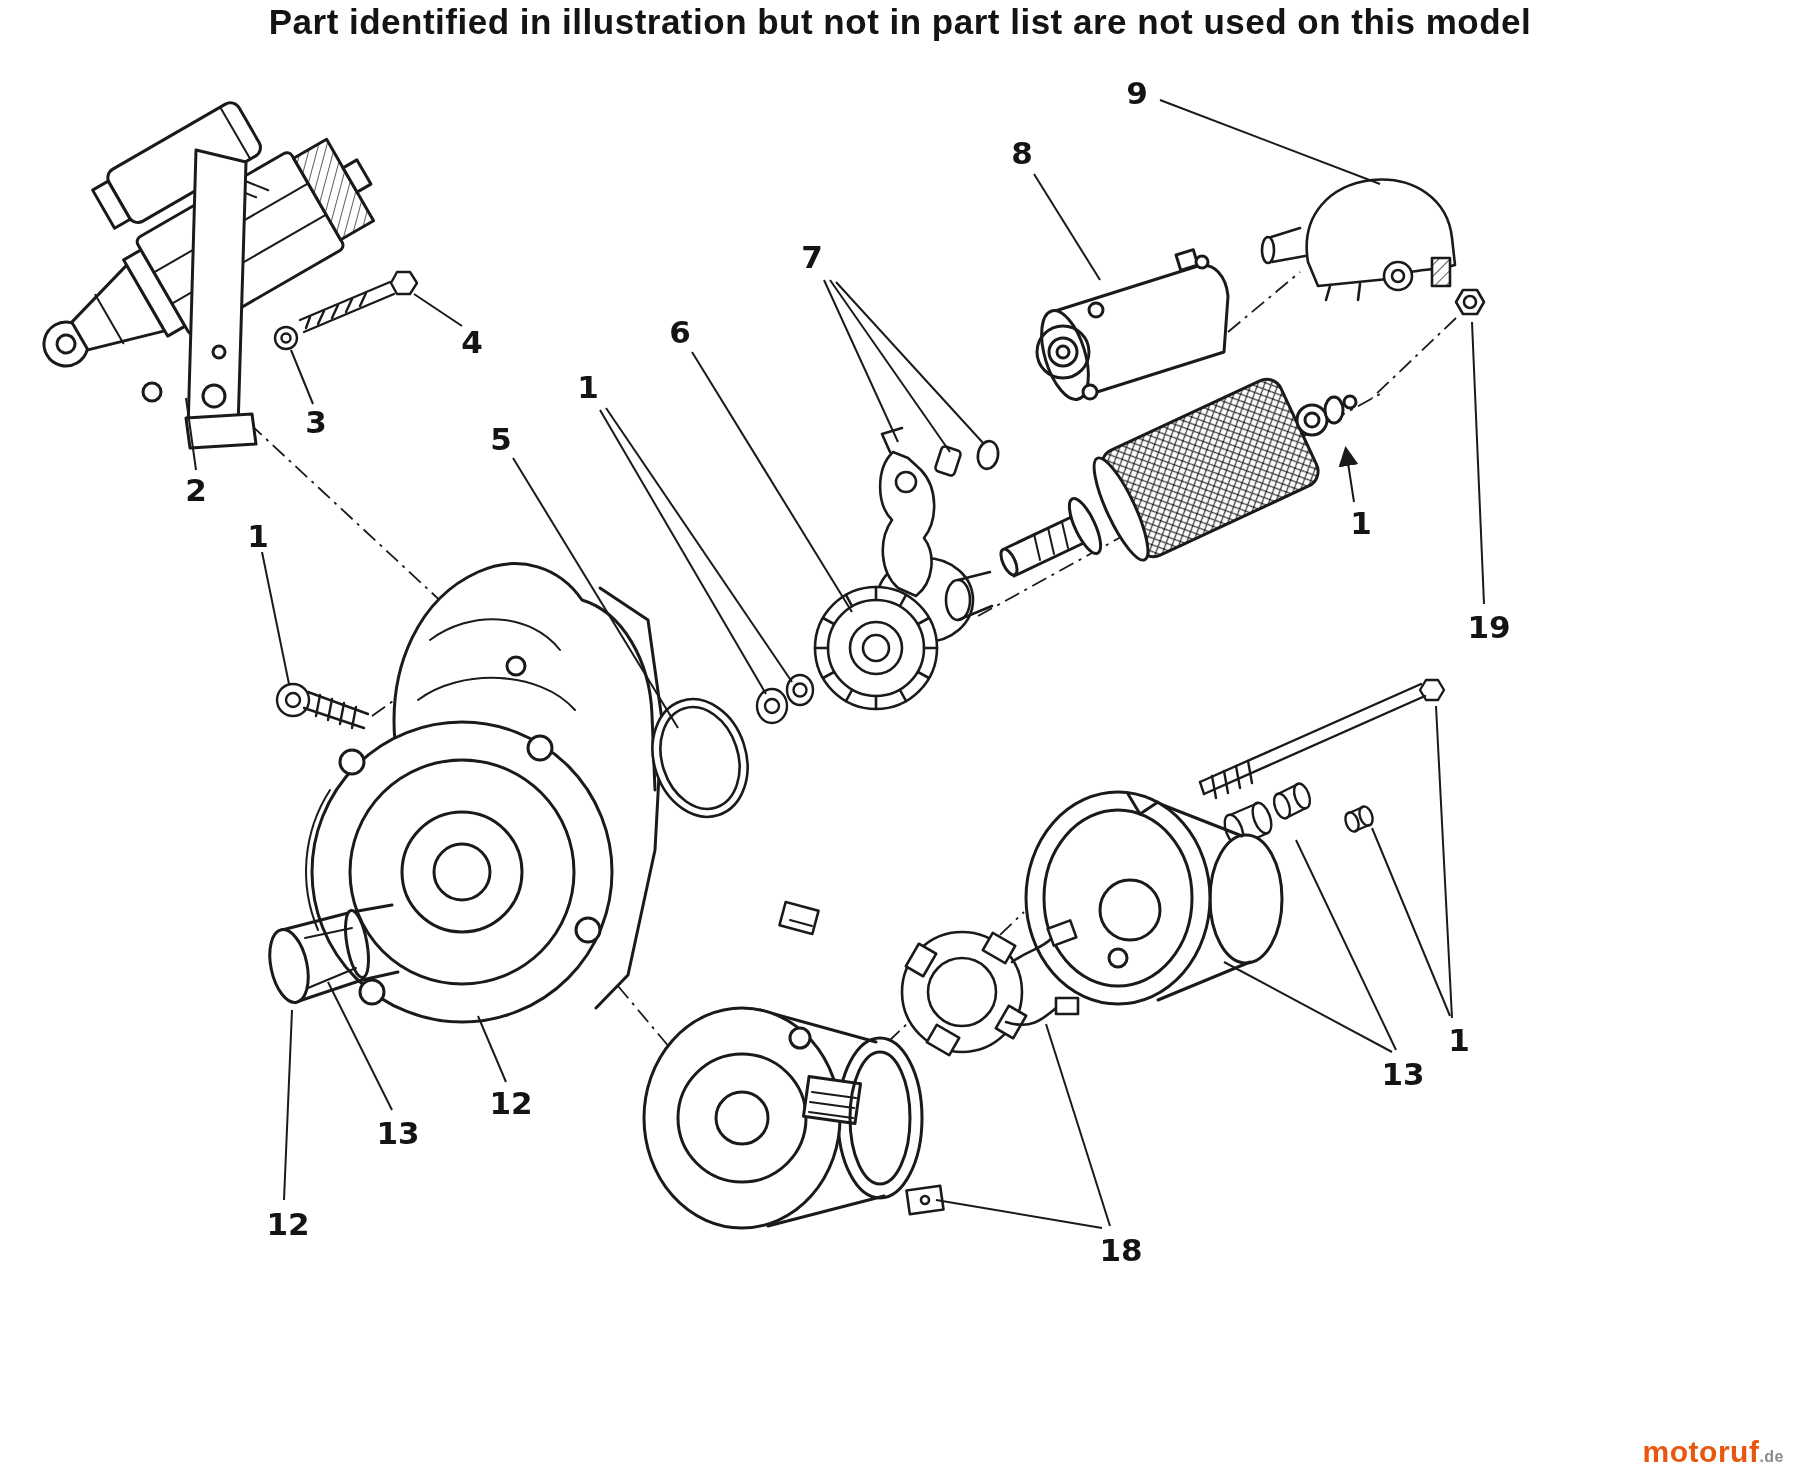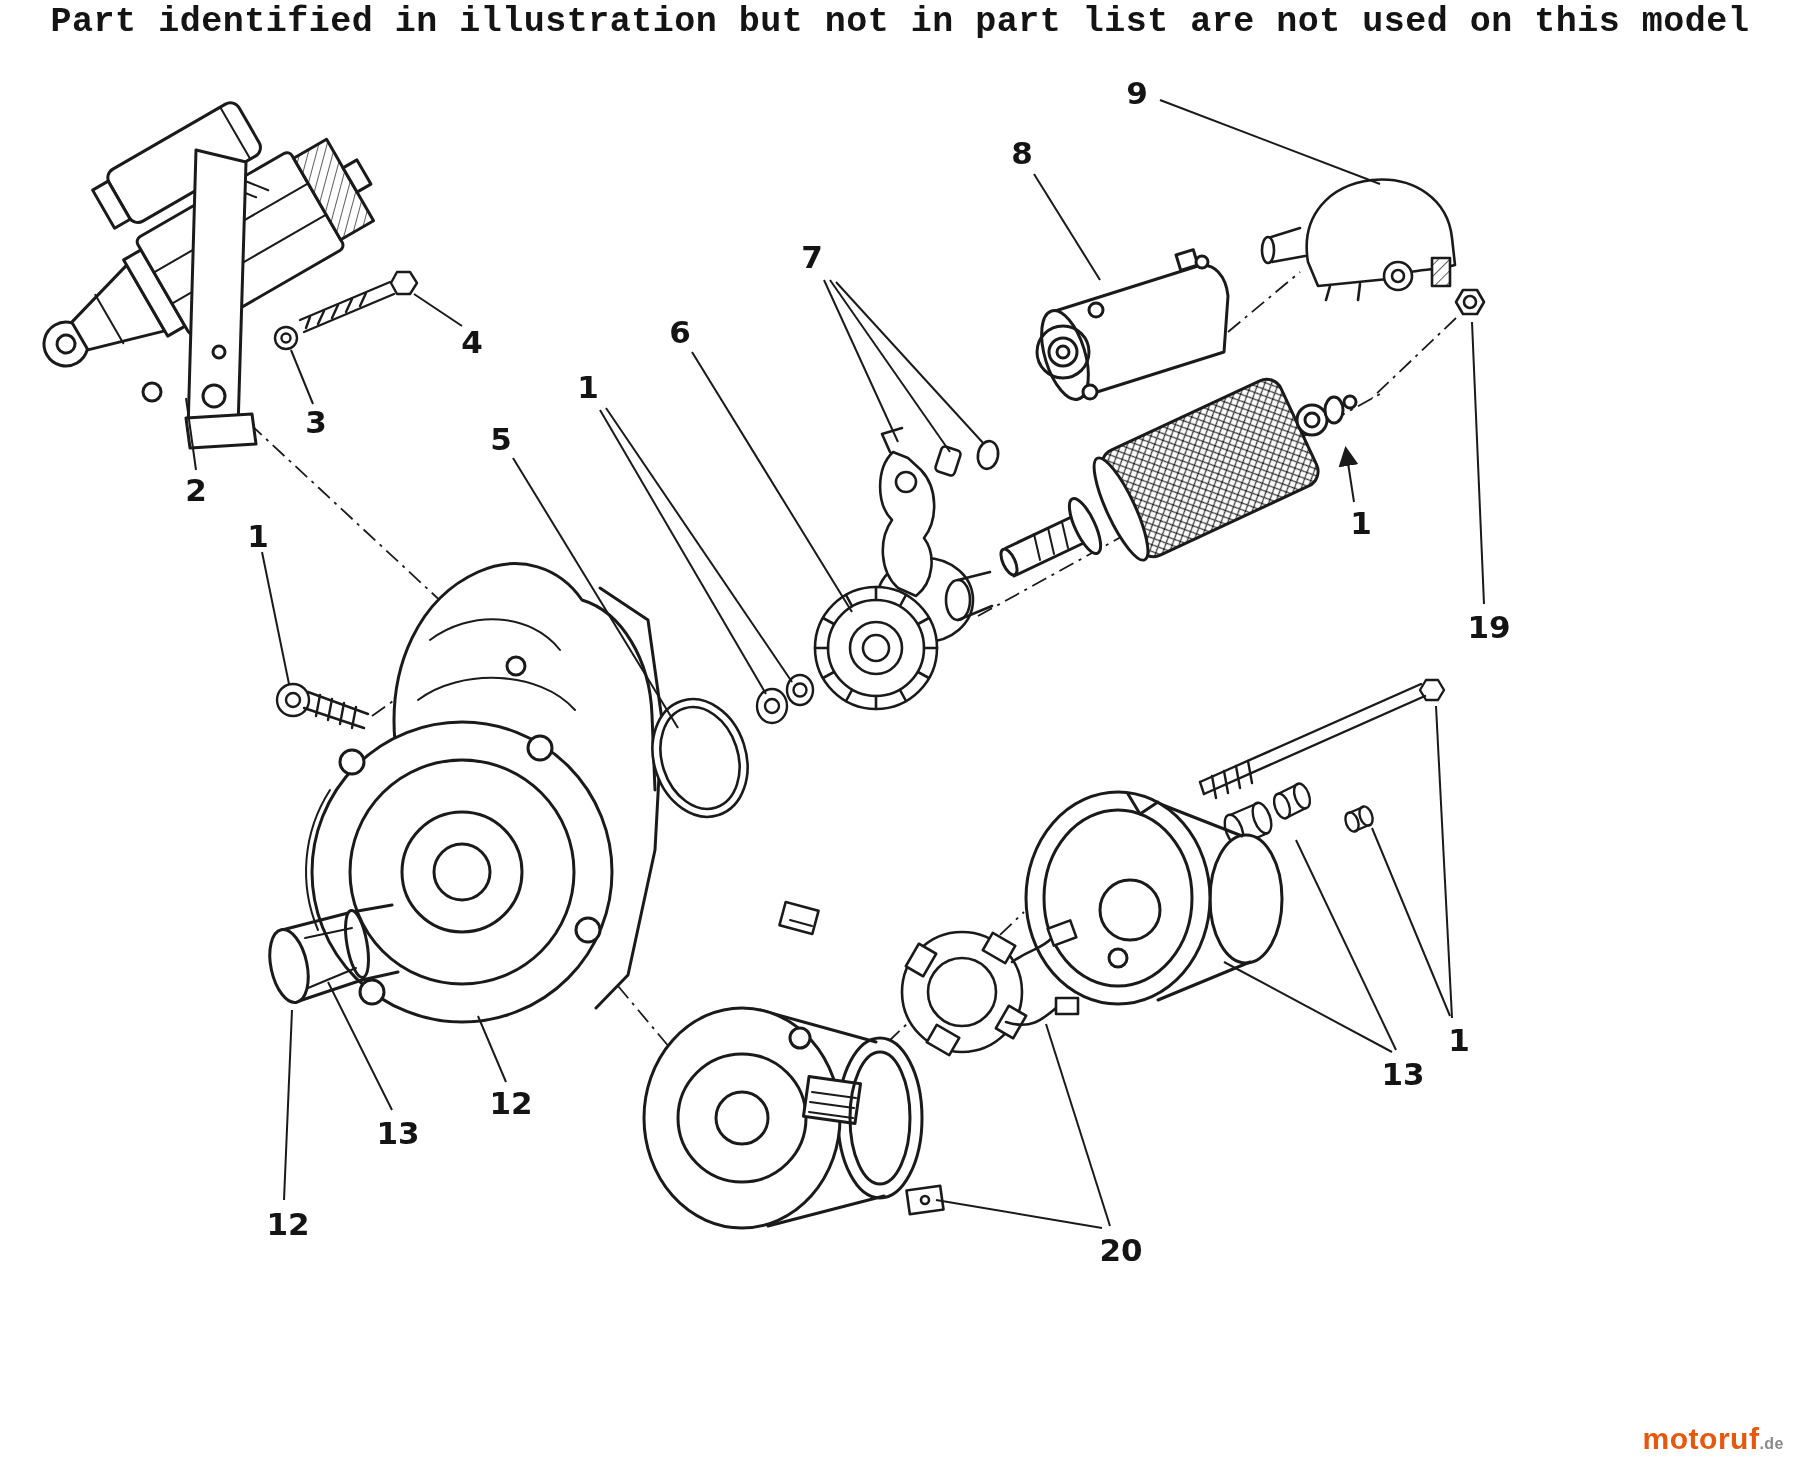--- a/index.html
+++ b/index.html
@@ -4,31 +4,30 @@
 <style>
   html,body{margin:0;padding:0;}
   body{
     width:1800px;height:1473px;position:relative;background:#ffffff;
     font-family:"Liberation Sans",sans-serif;overflow:hidden;
   }
   .title{
     position:absolute;top:2px;left:50%;transform:translateX(-50%);
     white-space:nowrap;font-size:35px;font-weight:700;color:var(--line,#141414);
     letter-spacing:.5px;
-    font-family:Liberation Mono, monospace;
   }
   .diagram-svg{position:absolute;left:0;top:0;}
   .callout{
     position:absolute;transform:translate(-50%,-50%);
     font-family:"DejaVu Sans",sans-serif;
     font-size:31px;font-weight:600;color:var(--line,#141414);
     user-select:none;
   }
   .watermark{
-    position:absolute;right:16px;bottom:17px;
+    position:absolute;right:16px;bottom:4px;
     font-size:30px;font-weight:700;color:var(--brand,#e8570e);
     letter-spacing:.5px;
     text-align:right;
   }
   .watermark .tld{font-size:16px;font-weight:600;color:#8a8a8a;}
 </style>
 </head>
 <body>
 
 <div class="title">Part identified in illustration but not in part list are not used on this model</div>
@@ -335,19 +334,19 @@
 <div class="callout" style="left:588px;top:387px">1</div>
 <div class="callout" style="left:680px;top:332px">6</div>
 <div class="callout" style="left:812px;top:257px">7</div>
 <div class="callout" style="left:1022px;top:153px">8</div>
 <div class="callout" style="left:1137px;top:93px">9</div>
 <div class="callout" style="left:1361px;top:523px">1</div>
 <div class="callout" style="left:1489px;top:627px">19</div>
 <div class="callout" style="left:511px;top:1103px">12</div>
 <div class="callout" style="left:398px;top:1133px">13</div>
 <div class="callout" style="left:288px;top:1224px">12</div>
-<div class="callout" style="left:1121px;top:1250px">20</div>
+<div class="callout" style="left:1121px;top:1250px">18</div>
 <div class="callout" style="left:1403px;top:1074px">13</div>
 <div class="callout" style="left:1459px;top:1040px">1</div>
 
 <div class="watermark">
   <span>motoruf</span><span class="tld">.de</span>
 </div>
 
 </body></html>

